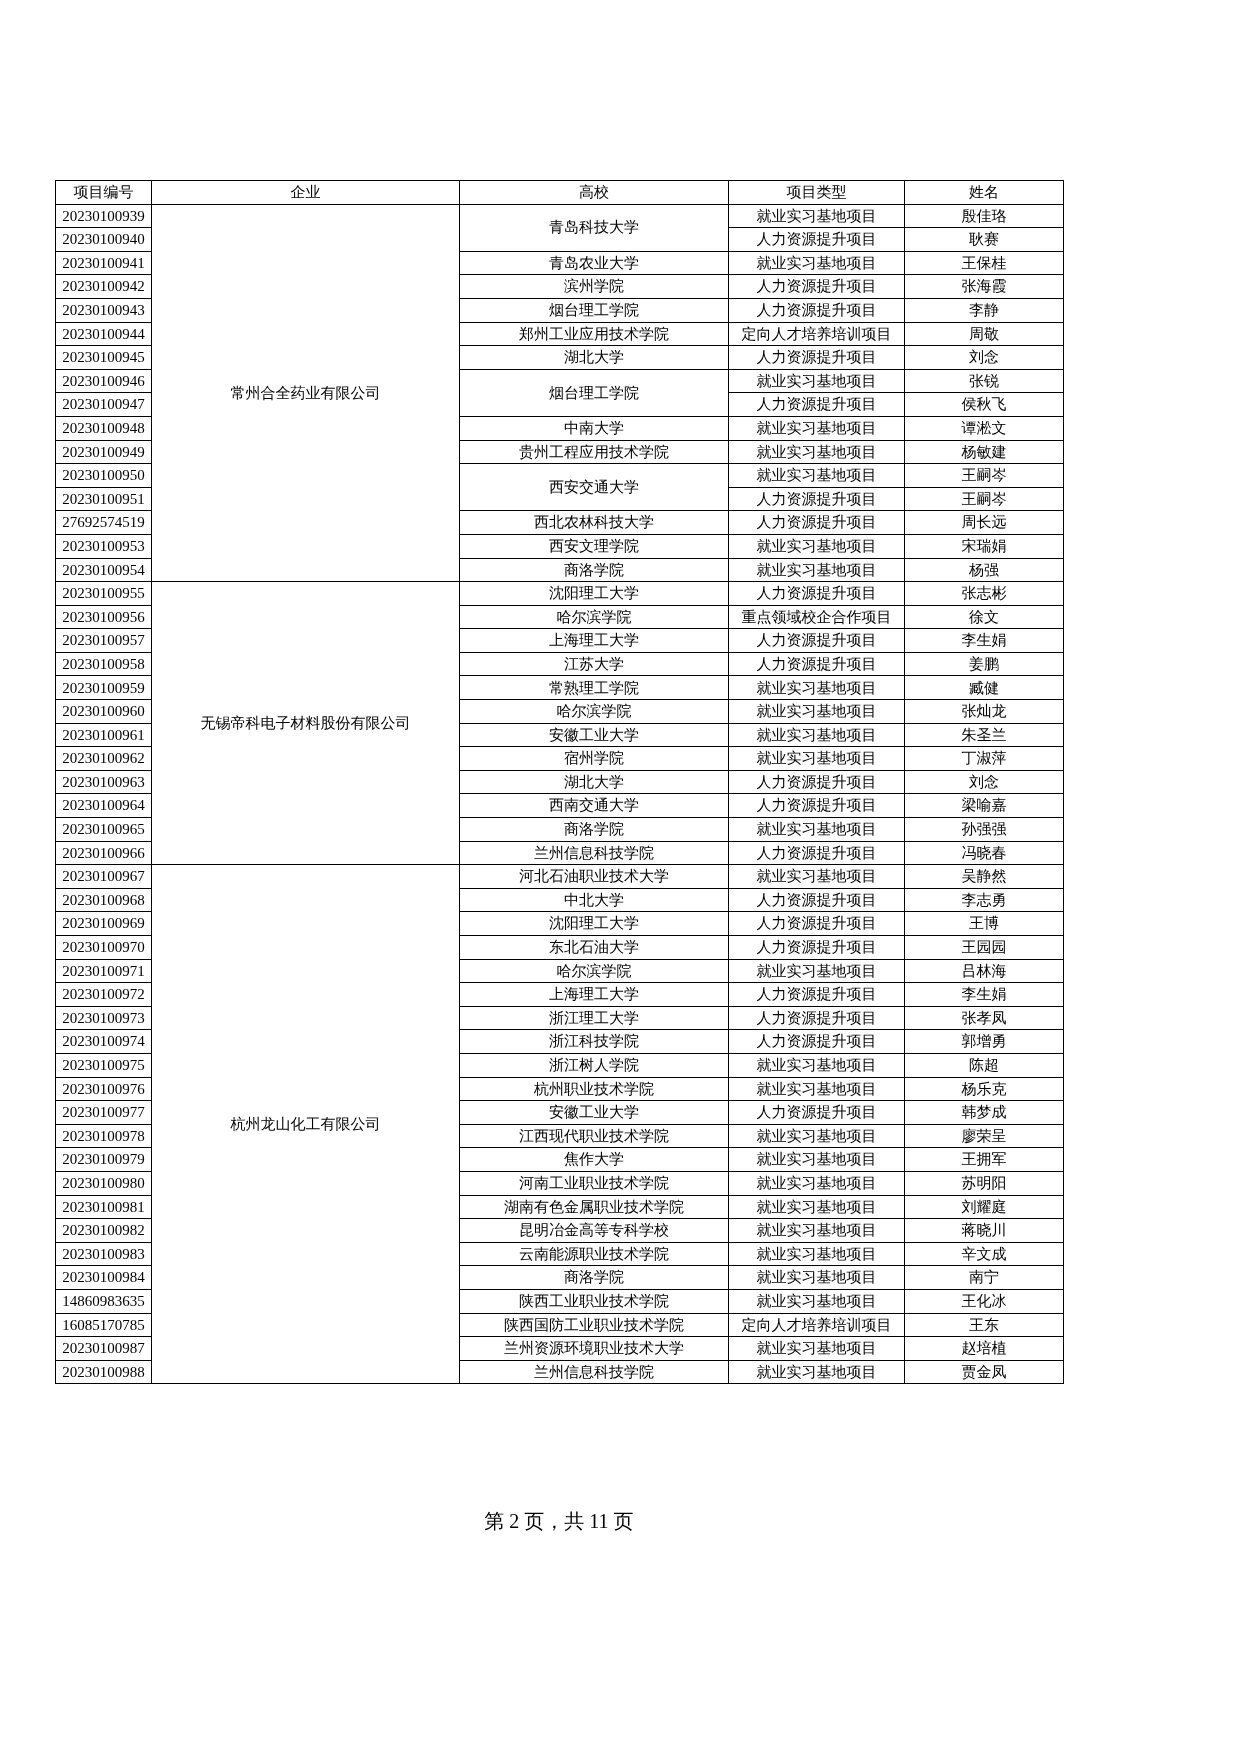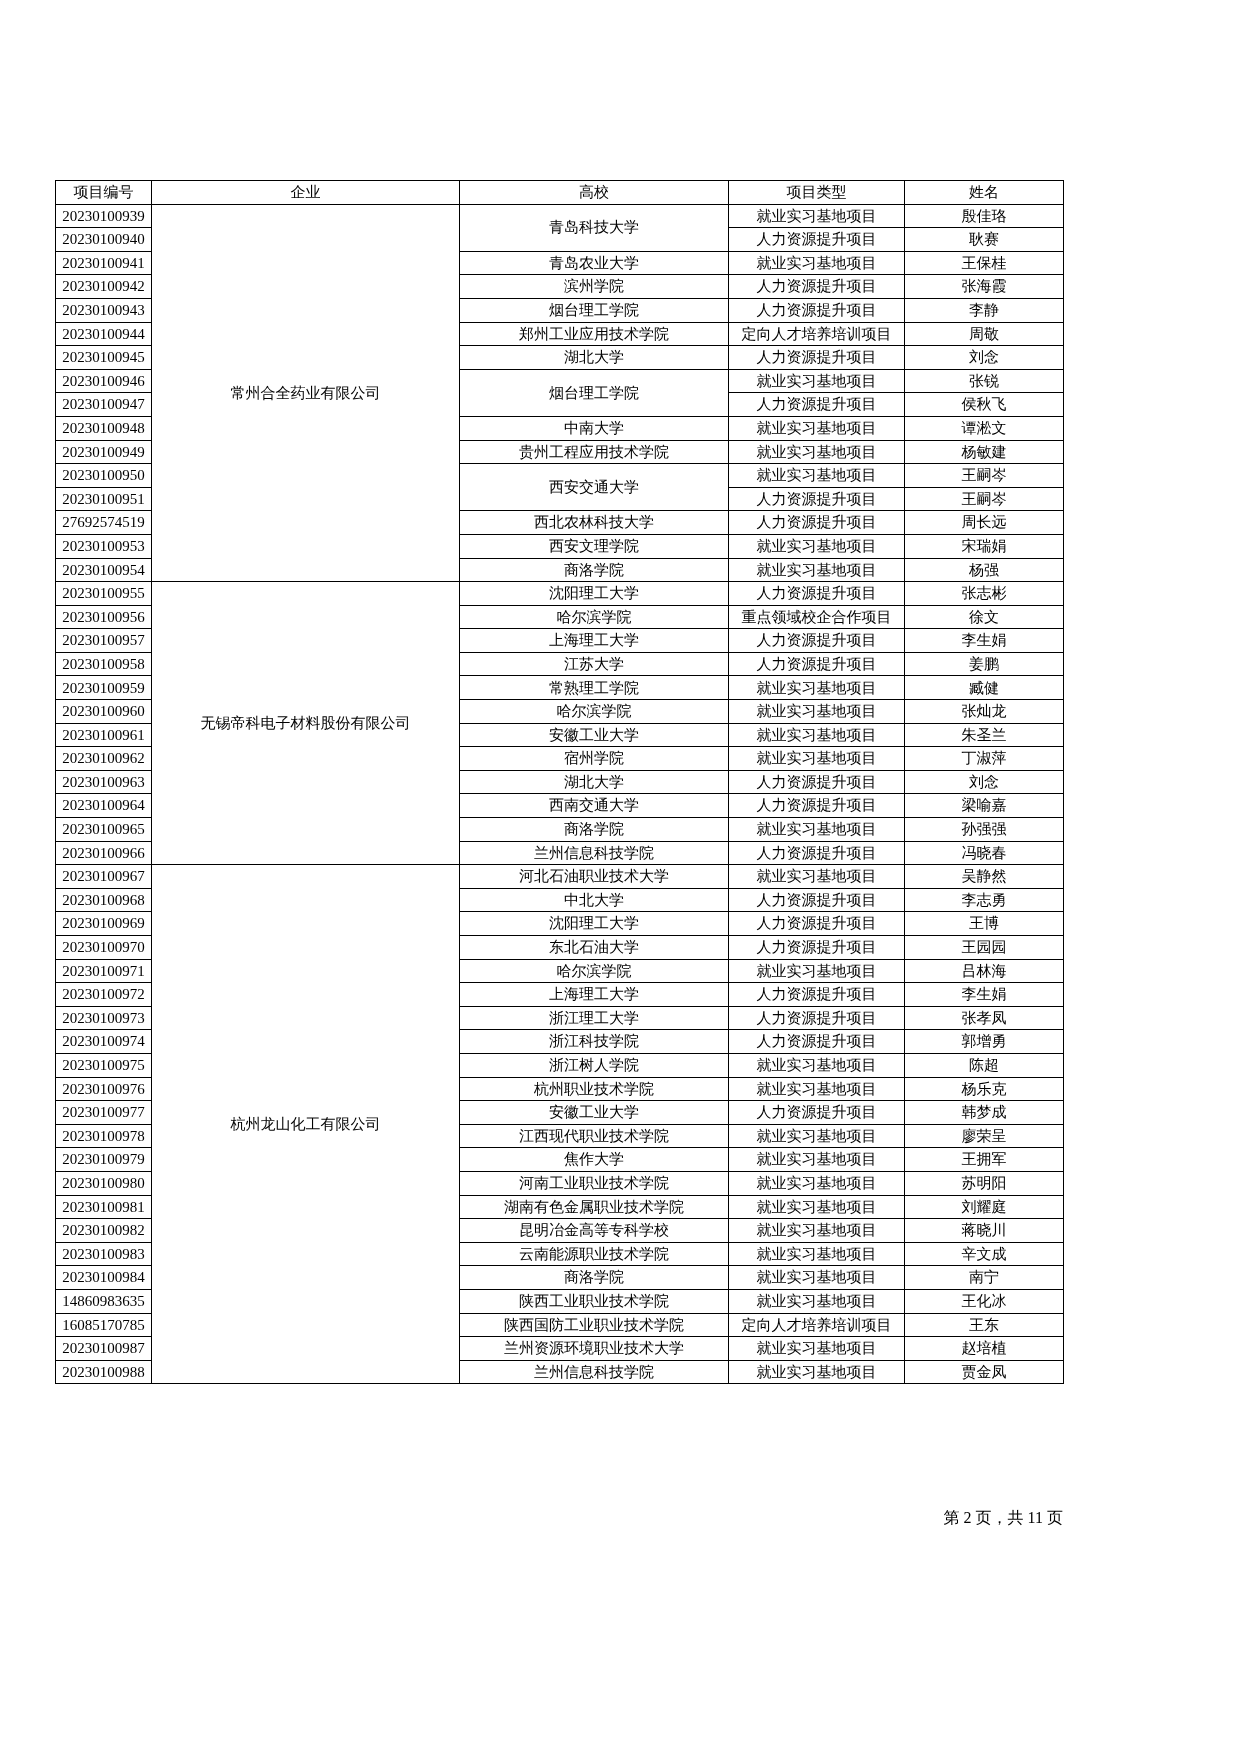--- a/index.html
+++ b/index.html
@@ -39,22 +39,22 @@
     line-height: 1.1;
   }
   .doc-table tr {
     height: 23.6px;
   }
   .footer {
     position: absolute;
     left: 55px;
     top: 1508px;
     width: 1008px;
-    text-align: right;
-    font-size: 16px;
+    text-align: center;
+    font-size: 20px;
   }
 </style>
 </head>
 <body>
 
 <div class="page">
 
   <table class="doc-table">
     <colgroup>
       <col style="width:96px">

